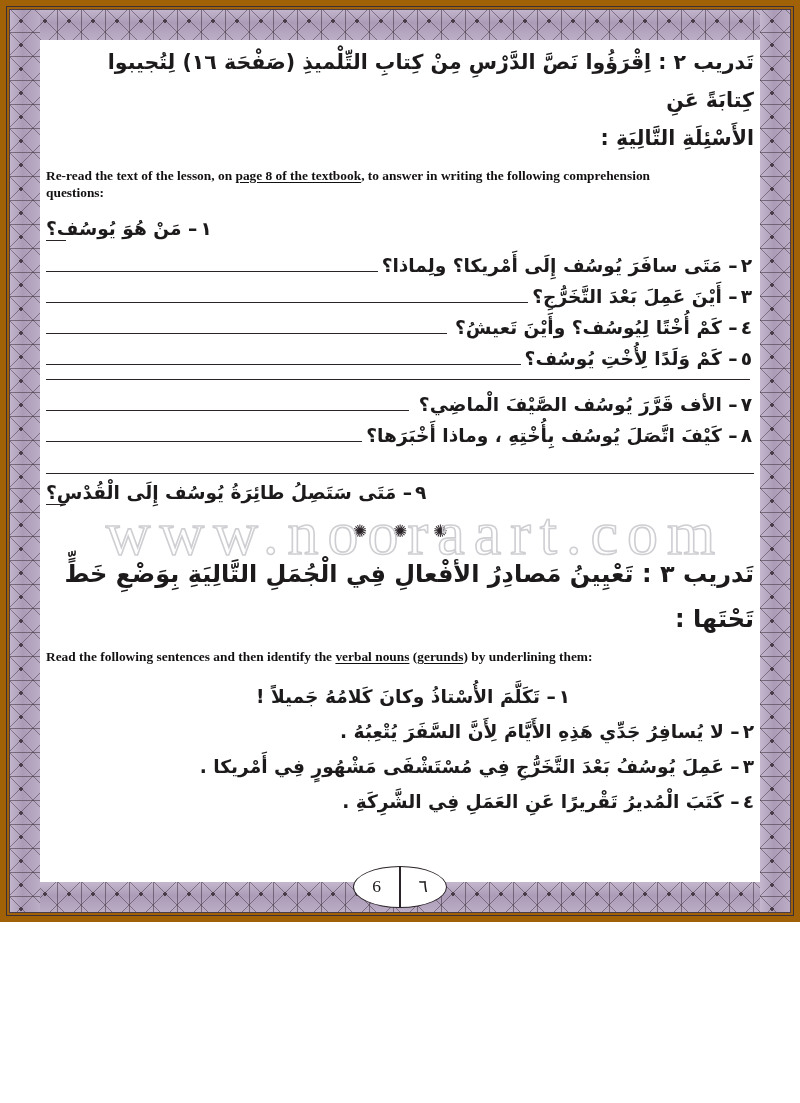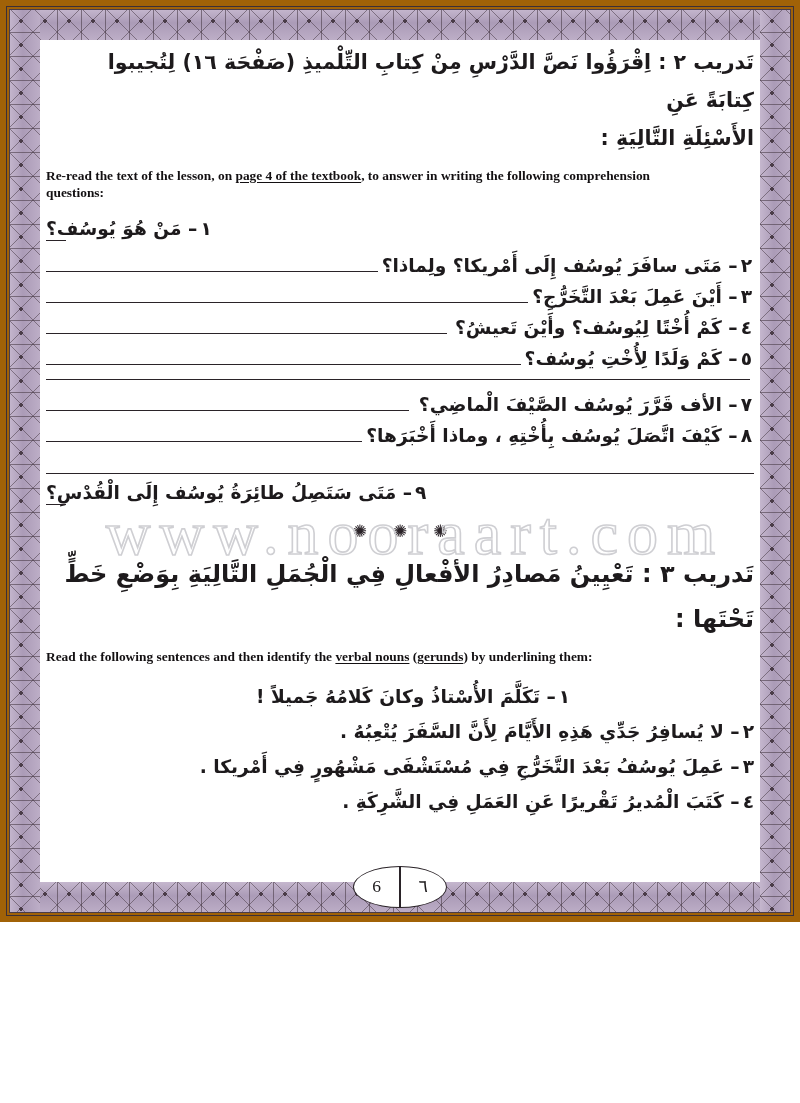--- a/index.html
+++ b/index.html
@@ -251,21 +251,21 @@
 
   <div id="content">
 
     <div>
       <div class="ar ex-head-ar">
         <span>تَدريب ٢ : اِقْرَؤُوا نَصَّ الدَّرْسِ مِنْ كِتابِ التِّلْميذِ (صَفْحَة ١٦) لِتُجيبوا كِتابَةً عَنِ</span>
         <br>
         <span>الأَسْئِلَةِ التَّالِيَةِ :</span>
       </div>
 
-      <div class="ex-head-en"><span>Re-read the text of the lesson, on </span><span class="u">page 4 of the textbook</span><span>, to answer in writing the following comprehension questions:</span></div>
+      <div class="ex-head-en"><span>Re-read the text of the lesson, on </span><span class="u">page 8 of the textbook</span><span>, to answer in writing the following comprehension questions:</span></div>
 
       <div class="q-row" style="margin-top:16px;flex-direction:column;">
         <div class="q-text"><span>١</span><span class="q-num-sp"></span>– <span>مَنْ هُوَ يُوسُف؟</span></div>
         <div class="q-blank"></div>
       </div>
 
       <div class="q-row">
         <div class="q-text"><span>٢</span><span class="q-num-sp"></span>– <span>مَتَى سافَرَ يُوسُف إِلَى أَمْريكا؟ ولِماذا؟</span></div>
         <div class="q-blank"></div>
       </div>

